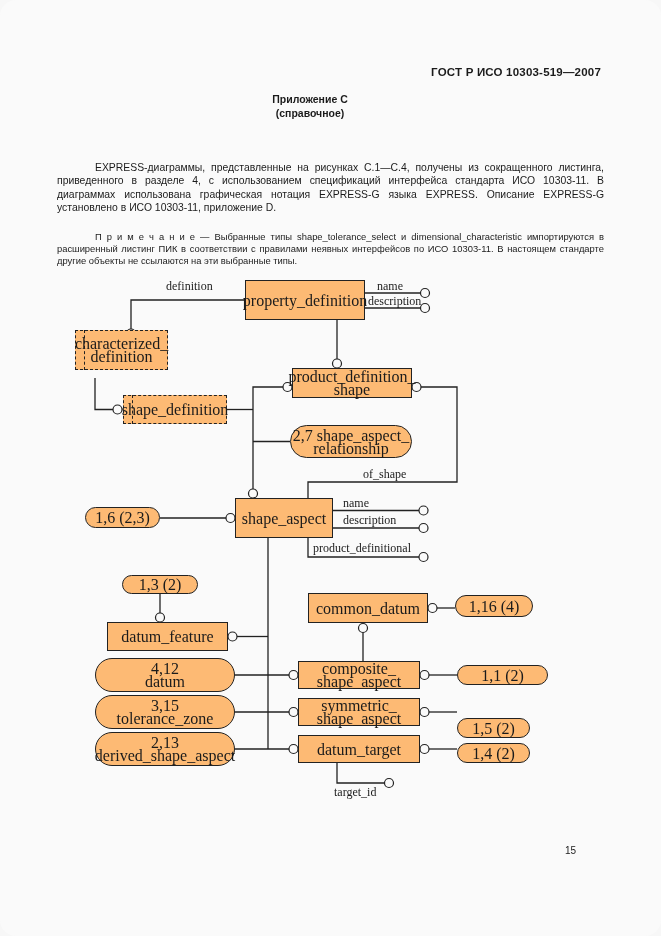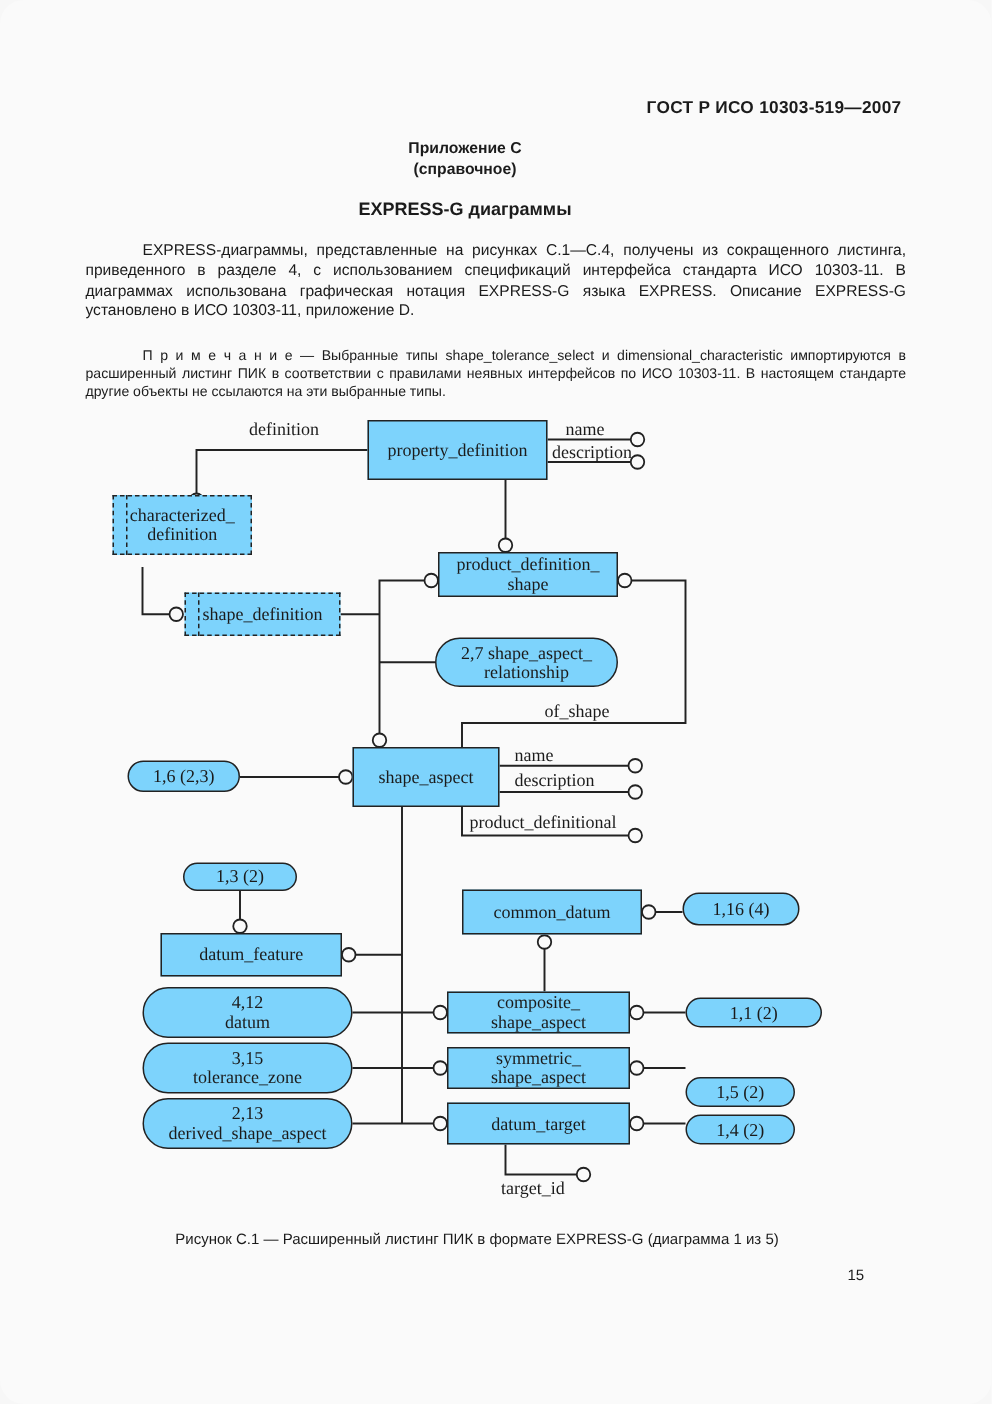--- a/index.html
+++ b/index.html
@@ -12,36 +12,35 @@
   .section-title{position:absolute;top:132px;left:0;width:620px;text-align:center;font-size:12px;font-weight:bold;}
   .body-par{position:absolute;top:161px;left:57px;width:547px;font-size:10.4px;line-height:13.3px;text-align:justify;text-indent:38px;}
   .note-par{position:absolute;top:231px;left:57px;width:547px;font-size:9.4px;line-height:12px;text-align:justify;text-indent:38px;}
   .fig-caption{position:absolute;top:821px;left:57px;width:522px;text-align:center;font-size:10px;}
   .page-number{position:absolute;top:845px;left:565px;font-size:10px;}
 
   .diagram{position:absolute;top:275px;left:0;width:661px;height:540px;}
   .diagram svg{position:absolute;top:0;left:0;}
 
   .node{position:absolute;box-sizing:border-box;display:flex;align-items:center;justify-content:center;
-        text-align:center;font-family:"Liberation Serif",serif;font-size:12px;line-height:13px;
-        white-space:pre-line;background:#7dd3fc;border:1.4px solid #222;}
+        text-align:center;font-family:"Liberation Serif",serif;font-size:16px;line-height:13px;
+        white-space:pre-line;background:#fdba74;border:1.4px solid #222;}
   .node.dashed{border:1.4px dashed #222;}
   .selbar{position:absolute;left:8px;top:-1px;bottom:-1px;width:0;border-left:1.3px dashed #222;}
   .oval{border-radius:999px;}
   .attr-label{position:absolute;font-family:"Liberation Serif",serif;font-size:12px;white-space:nowrap;}
 </style>
 </head>
 <body>
 
 <div class="page">
 
   <div class="doc-header">ГОСТ Р ИСО 10303-519—2007</div>
   <div class="annex-title">Приложение С</div>
   <div class="annex-subtitle">(справочное)</div>
-  <div class="section-title">EXPRESS-G диаграммы</div>
   <div class="body-par">EXPRESS-диаграммы, представленные на рисунках С.1—С.4, получены из сокращенного листинга, приведенного в разделе 4, с использованием спецификаций интерфейса стандарта ИСО 10303-11. В диаграммах использована графическая нотация EXPRESS-G языка EXPRESS. Описание EXPRESS-G установлено в ИСО 10303-11, приложение D.</div>
   <div class="note-par">П р и м е ч а н и е — Выбранные типы shape_tolerance_select и dimensional_characteristic импортируются в расширенный листинг ПИК в соответствии с правилами неявных интерфейсов по ИСО 10303-11. В настоящем стандарте другие объекты не ссылаются на эти выбранные типы.</div>
 
   <div class="diagram">
 
     <svg width="661" height="540" viewBox="0 0 661 540">
       <g stroke="#222" stroke-width="1.3" fill="none">
         <path d="M245 25 H131 V54"></path>
         <path d="M365 18 H420.5"></path>
         <path d="M365 33 H420.5"></path>
@@ -140,15 +139,14 @@
     <div class="attr-label" style="left:166px;top:4px;">definition</div>
     <div class="attr-label" style="left:377px;top:4px;">name</div>
     <div class="attr-label" style="left:368px;top:19px;">description</div>
     <div class="attr-label" style="left:363px;top:192px;">of_shape</div>
     <div class="attr-label" style="left:343px;top:221px;">name</div>
     <div class="attr-label" style="left:343px;top:238px;">description</div>
     <div class="attr-label" style="left:313px;top:266px;">product_definitional</div>
     <div class="attr-label" style="left:334px;top:510px;">target_id</div>
   </div>
 
-  <div class="fig-caption">Рисунок С.1 — Расширенный листинг ПИК в формате EXPRESS-G (диаграмма 1 из 5)</div>
   <div class="page-number">15</div>
 </div>
 
 </body></html>

